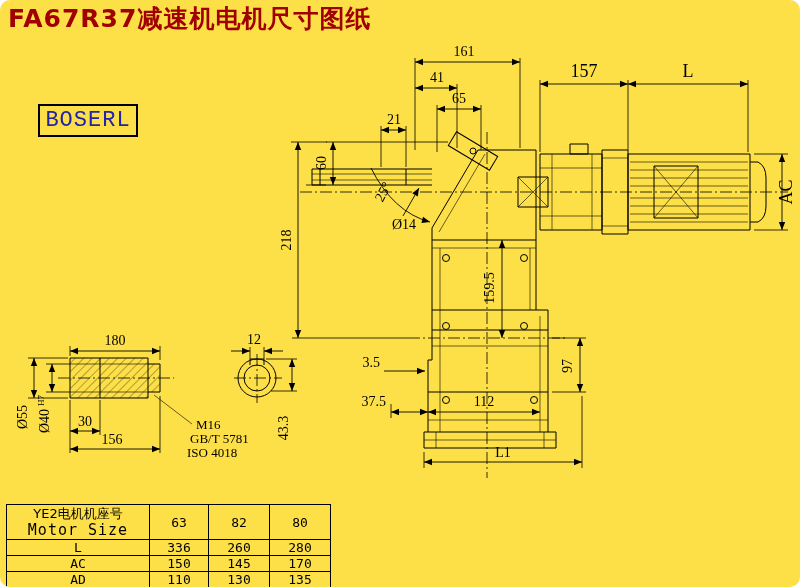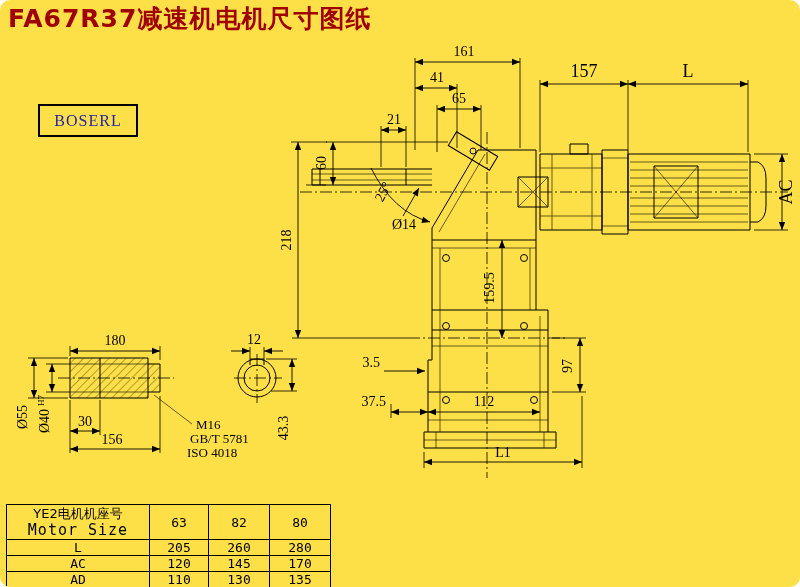--- a/index.html
+++ b/index.html
@@ -2,21 +2,21 @@
 <html><head>
 <meta charset="utf-8">
 <style>
   html,body{margin:0;padding:0;background:#fff;}
   body{width:800px;height:587px;font-family:"Liberation Sans",sans-serif;}
   .stage{position:relative;width:800px;height:587px;background:#fde047;overflow:hidden;border-radius:10px;}
   .page-title{position:absolute;left:8px;top:2px;margin:0;font-family:"DejaVu Sans",sans-serif;
               font-size:25px;font-weight:bold;color:#a00000;letter-spacing:1px;}
   .brand-box{position:absolute;left:38px;top:104px;width:96px;height:29px;border:2px solid #000;
              display:flex;align-items:center;justify-content:center;}
-  .brand-box span{font-family:Liberation Serif, serif;font-size:16px;color:#2222aa;letter-spacing:1px;}
+  .brand-box span{font-family:Liberation Mono, monospace;font-size:22px;color:#2222aa;letter-spacing:1px;}
   svg{position:absolute;left:0;top:0;}
   .ln{stroke:#000;stroke-width:1;fill:none;}
   .thin{stroke:#000;stroke-width:0.6;fill:none;}
   .cl{stroke:#000;stroke-width:0.8;fill:none;stroke-dasharray:12 3 2 3;}
   .ext{stroke:#000;stroke-width:0.8;fill:none;}
   .dim-line{stroke:#000;stroke-width:0.9;fill:none;marker-start:url(#arr);marker-end:url(#arr);}
   .lead-end{stroke:#000;stroke-width:0.9;fill:none;marker-end:url(#arr);}
   .lead-start{stroke:#000;stroke-width:0.9;fill:none;marker-start:url(#arr);}
   text.dim{font-family:"Liberation Serif",serif;font-size:14px;fill:#000;text-anchor:middle;}
   text.dimlg{font-size:18px;}
@@ -283,27 +283,27 @@
       <td class="c0">
         <div class="hdr-cn">YE2电机机座号</div>
         <div class="hdr-en">Motor Size</div>
       </td>
       <td class="c1">63</td>
       <td class="c2">82</td>
       <td class="c3">80</td>
     </tr>
     <tr class="drow">
       <td class="c0">L</td>
-      <td class="c1">205</td>
+      <td class="c1">336</td>
       <td class="c2">260</td>
       <td class="c3">280</td>
     </tr>
     <tr class="drow">
       <td class="c0">AC</td>
-      <td class="c1">120</td>
+      <td class="c1">150</td>
       <td class="c2">145</td>
       <td class="c3">170</td>
     </tr>
     <tr class="drow">
       <td class="c0">AD</td>
       <td class="c1">110</td>
       <td class="c2">130</td>
       <td class="c3">135</td>
     </tr>
   </tbody>

